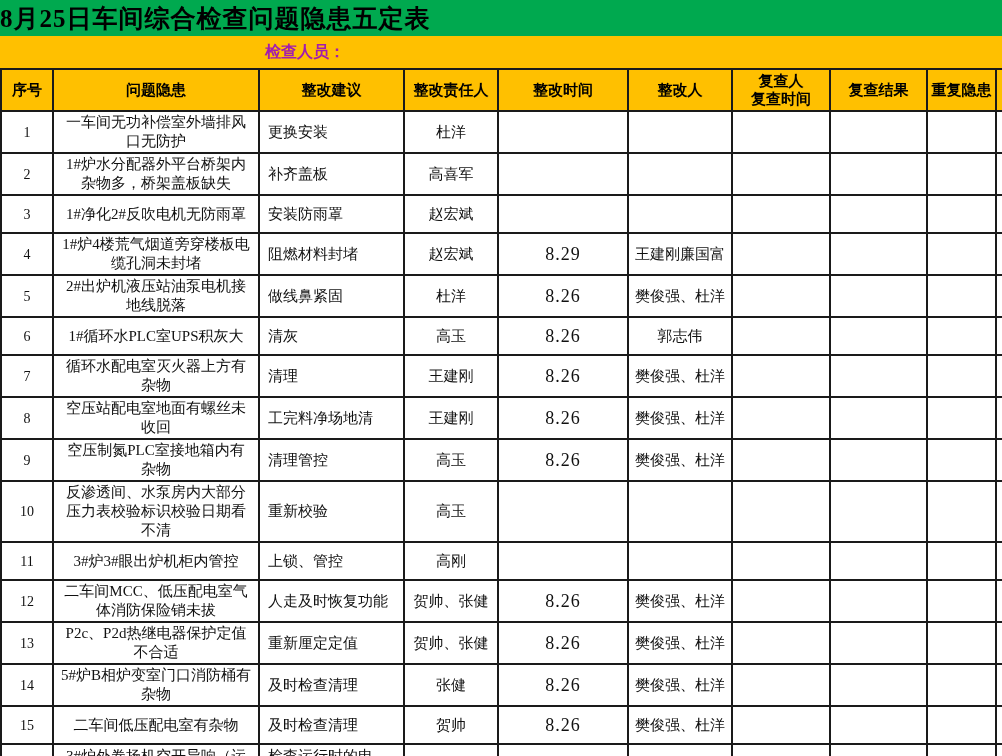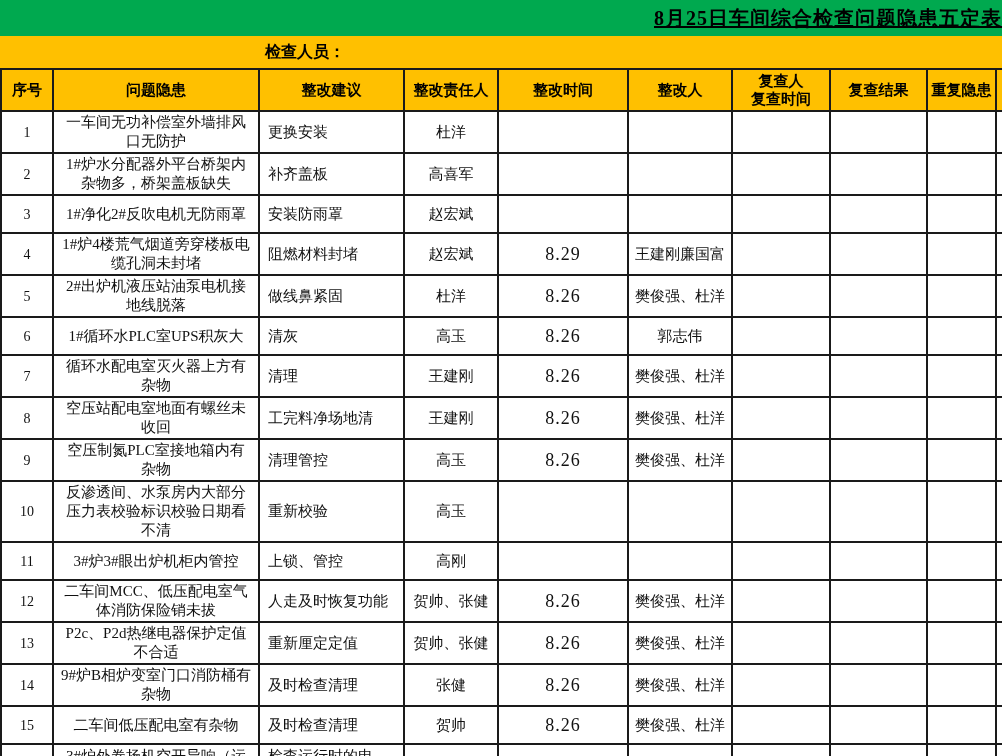--- a/index.html
+++ b/index.html
@@ -11,28 +11,28 @@
   html,body{margin:0;padding:0;background:#fff;}
   body{
     width:1002px;height:756px;overflow:hidden;
     font-family:"Liberation Serif","DejaVu Serif",serif;
     color:var(--ink);
   }
   .sheet{width:1002px;height:756px;overflow:hidden;background:#fff;}
 
   .title-bar{
     height:36px;background:var(--green);
-    font-size:20px;font-weight:bold;letter-spacing:1px;
-    text-align:right;line-height:37px;color:#000;
-    white-space:nowrap;overflow:hidden;text-decoration:underline;
+    font-size:25px;font-weight:bold;letter-spacing:1px;
+    text-align:left;line-height:37px;color:#000;
+    white-space:nowrap;overflow:hidden;
   }
 
   .info-row{
     height:32px;background:var(--yellow);
-    position:relative;font-size:16px;font-weight:bold;color:#000000;
+    position:relative;font-size:16px;font-weight:bold;color:#a21caf;
   }
   .info-row .inspector{position:absolute;left:265px;top:50%;transform:translateY(-50%);white-space:nowrap;}
   .info-row .check-time{position:absolute;left:485px;top:50%;transform:translateY(-50%);white-space:nowrap;}
 
   table.hazard{
     border-collapse:collapse;table-layout:fixed;
     width:1002px;background:#fff;
   }
   table.hazard th,table.hazard td{
     border:2px solid var(--border);
@@ -252,21 +252,21 @@
     <td class="c-responsible">贺帅、张健</td>
     <td class="c-time">8.26</td>
     <td class="c-rectifier">樊俊强、杜洋</td>
     <td class="c-reviewer"></td>
     <td class="c-result"></td>
     <td class="c-repeat"></td>
     <td class="c-sliver"></td>
   </tr>
         <tr>
     <td class="c-no">14</td>
-    <td class="c-problem">9#炉B相炉变室门口消防桶有杂物</td>
+    <td class="c-problem">5#炉B相炉变室门口消防桶有杂物</td>
     <td class="c-suggestion">及时检查清理</td>
     <td class="c-responsible">张健</td>
     <td class="c-time">8.26</td>
     <td class="c-rectifier">樊俊强、杜洋</td>
     <td class="c-reviewer"></td>
     <td class="c-result"></td>
     <td class="c-repeat"></td>
     <td class="c-sliver"></td>
   </tr>
         <tr>

